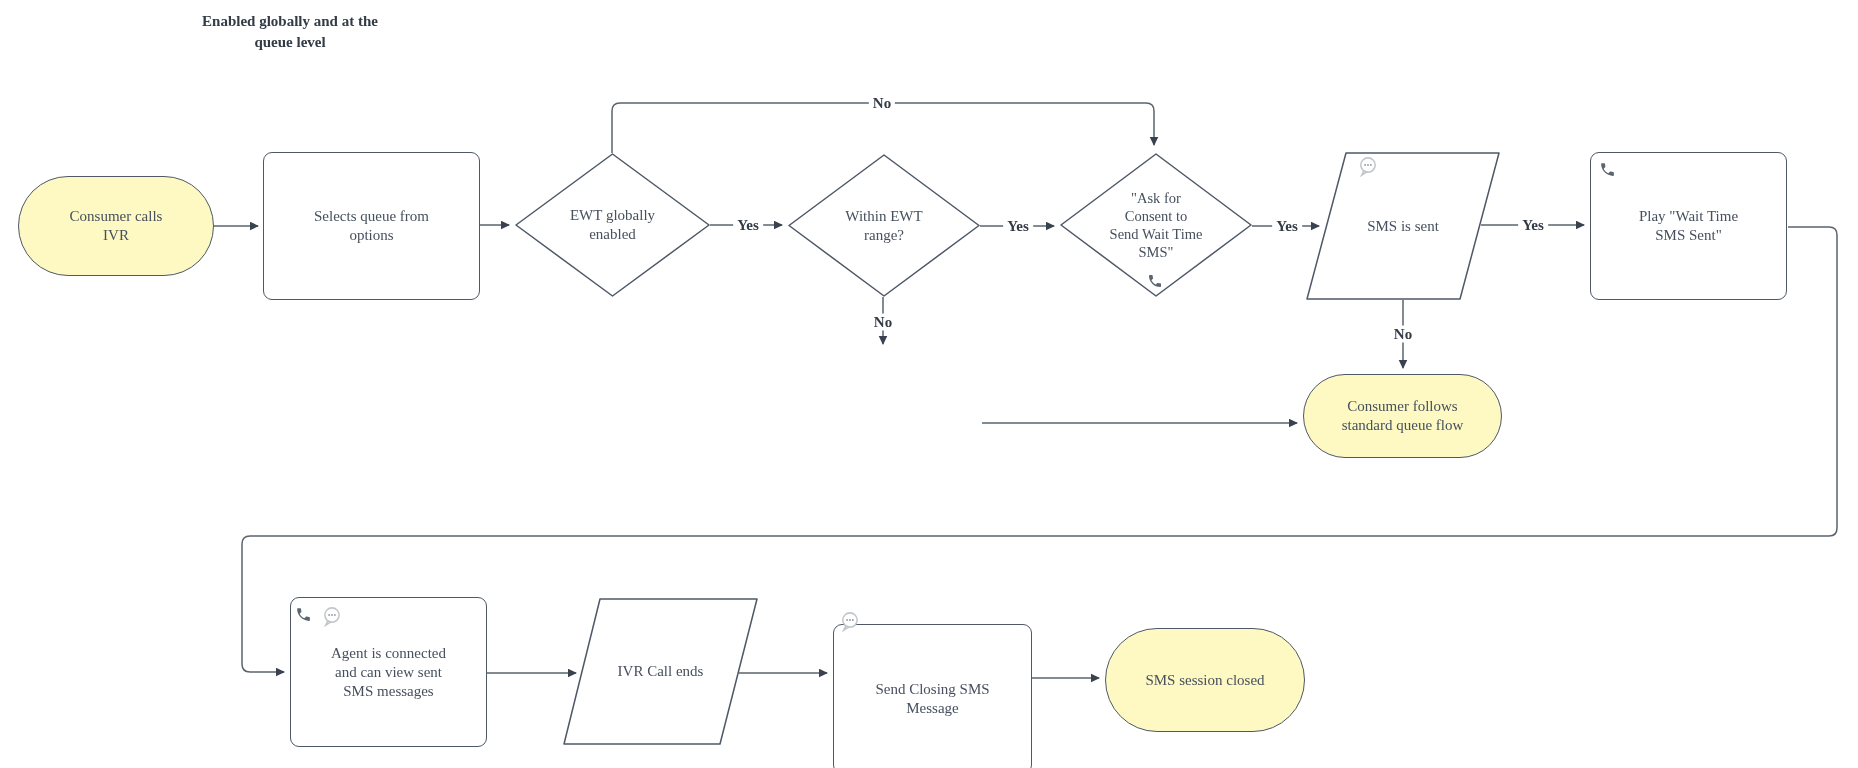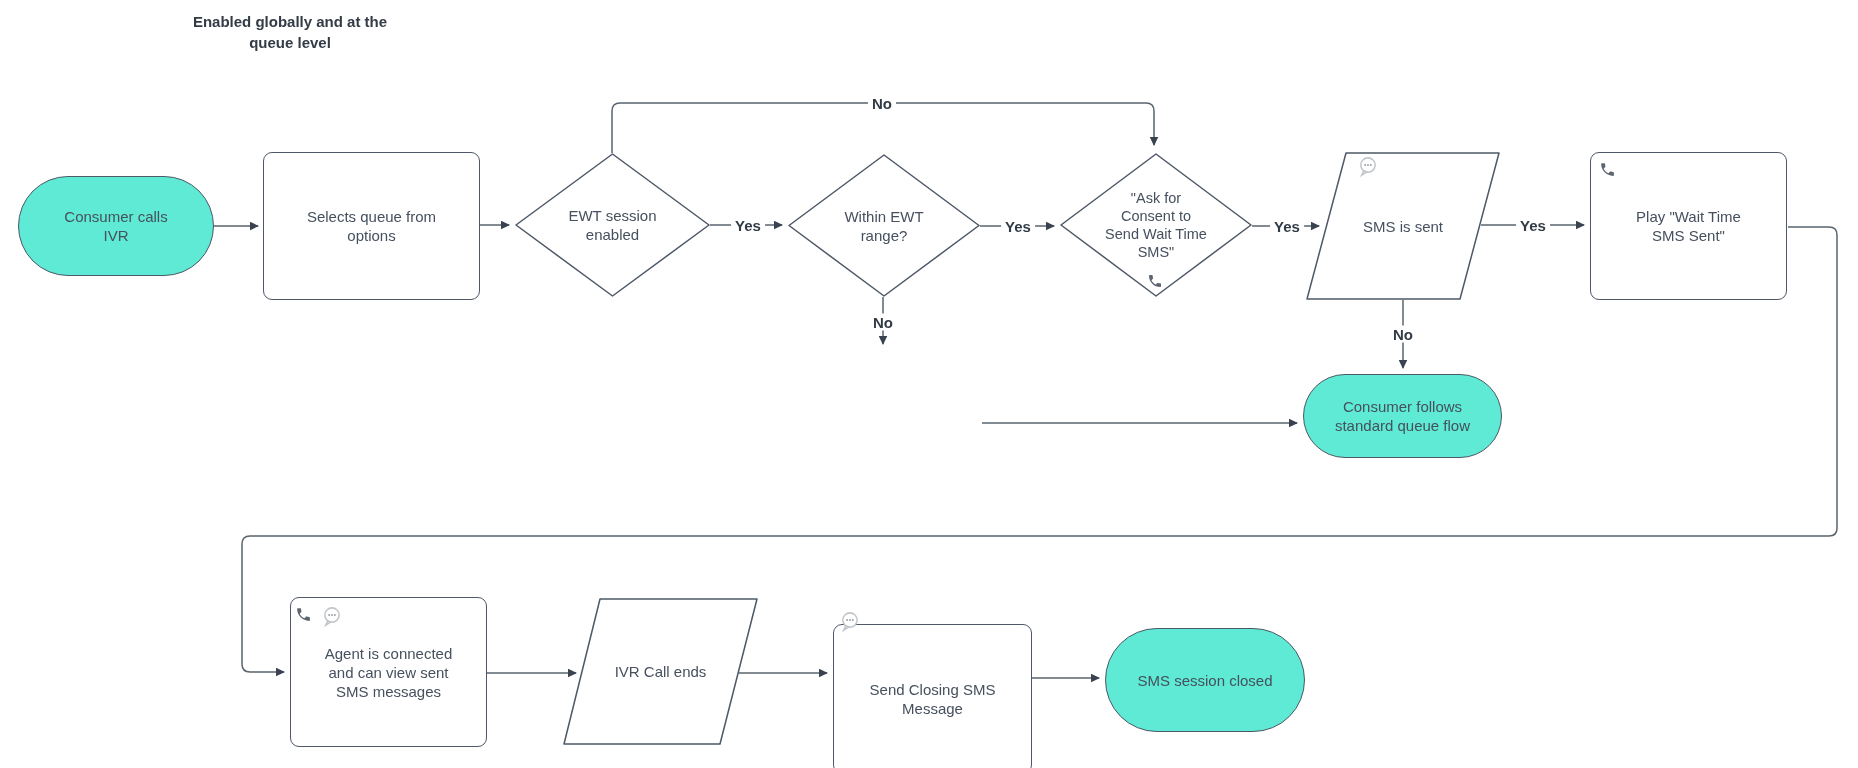--- a/index.html
+++ b/index.html
@@ -4,32 +4,32 @@
 <style>
   :root{
     --stroke:#4e5866; --line:#5a646e; --arrow:#39424e;
     --text:#46505e; --label:#323b46; --icon:#5d6570;
     --bubble:#c2c6ca; --bubble-dots:#9aa0a6; --bg:#ffffff;
   }
   html,body{margin:0;padding:0;background:var(--bg);}
   .canvas{
     position:relative;width:1858px;height:768px;overflow:hidden;
     background:var(--bg);
-    font-family:Liberation Sans, sans-serif;
+    font-family:Liberation Serif, serif;
   }
   #edges{position:absolute;left:0;top:0;pointer-events:none;}
   #edges path.edge{fill:none;stroke:var(--line);stroke-width:1.5;stroke-linejoin:round;}
   #arrowhead path{fill:var(--arrow);}
   .node{position:absolute;display:flex;align-items:center;justify-content:center;box-sizing:border-box;}
   .node .label{
     position:relative;z-index:2;text-align:center;white-space:pre-line;
     font-size:15px;line-height:19px;color:var(--text);
   }
   .proc{background:#fff;border:1.5px solid var(--stroke);border-radius:9px;}
-  .term{background:#5eead4;border:1.5px solid var(--stroke);border-radius:52px;}
+  .term{background:#fef9c3;border:1.5px solid var(--stroke);border-radius:52px;}
   .shape-svg{position:absolute;left:0;top:0;width:100%;height:100%;overflow:visible;z-index:1;}
   .shape-svg .outline{fill:#fff;stroke:var(--stroke);stroke-width:1.5;stroke-linejoin:round;}
   .edge-label{
     position:absolute;transform:translate(-50%,-50%);z-index:3;
     background:var(--bg);padding:0 4px;font-size:15px;font-weight:bold;color:var(--label);
   }
   .diagram-title{
     position:absolute;left:150px;top:11px;width:280px;text-align:center;z-index:3;
     font-size:15px;font-weight:bold;line-height:21px;color:var(--label);white-space:pre-line;
   }
@@ -75,21 +75,21 @@
 
   <div class="node proc" style="left:263px;top:152px;width:217px;height:148px">
     <div class="label">Selects queue from
 options</div>
   </div>
 
   <div class="node" style="left:515px;top:153px;width:195px;height:144px">
     <svg class="shape-svg" viewBox="0 0 195 144" preserveAspectRatio="none">
       <polygon class="outline" points="97.5,1 194,72 97.5,143 1,72"></polygon>
     </svg>
-    <div class="label">EWT session
+    <div class="label">EWT globally
 enabled</div>
   </div>
 
   <div class="node" style="left:788px;top:154px;width:192px;height:143px">
     <svg class="shape-svg" viewBox="0 0 192 143" preserveAspectRatio="none">
       <polygon class="outline" points="96,1 191,71.5 96,142 1,71.5"></polygon>
     </svg>
     <div class="label">Within EWT
 range?</div>
   </div>

